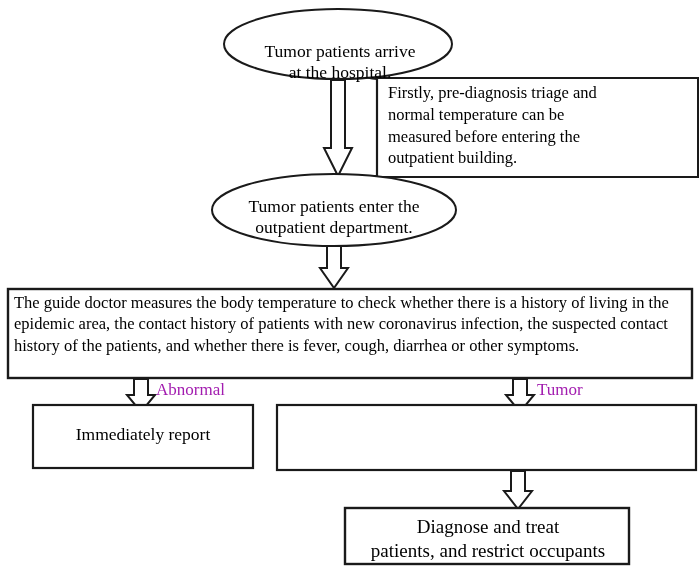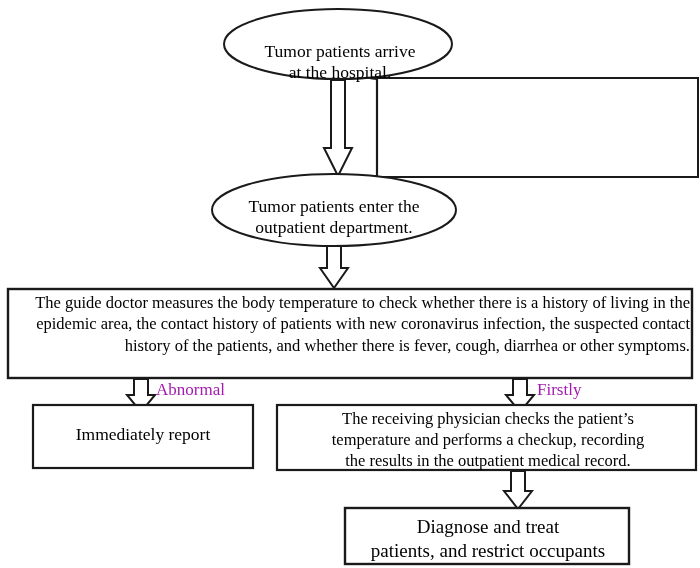--- a/index.html
+++ b/index.html
@@ -27,21 +27,21 @@
     text-align: center;
     line-height: 1.18;
     color: #000;
     white-space: pre-line;
   }
   .t-ellipse1 { left: 232px; top: 24px; width: 216px; font-size: 17.5px; margin-top: 17px; }
   .t-ellipse2 { left: 212px; top: 188px; width: 244px; font-size: 17.5px; margin-top: 8px; }
   .t-callout  { left: 388px; top: 82px;  width: 300px; font-size: 16.5px;
                 text-align: left; line-height: 1.32; }
   .t-main     { left: 14px;  top: 292px; width: 676px; font-size: 16.5px;
-                text-align: right; line-height: 1.30; }
+                text-align: left; line-height: 1.30; }
   .t-report   { left: 38px;  top: 424px; width: 210px; font-size: 17.5px; }
   .t-physician{ left: 284px; top: 408px; width: 408px; font-size: 16.5px;
                 line-height: 1.28; }
   .t-diagnose { left: 350px; top: 515px; width: 276px; font-size: 19px;
                 line-height: 1.26; }
   .branch-label {
     position: absolute;
     font-size: 17px;
     color: #a21caf;
     white-space: nowrap;
@@ -131,32 +131,33 @@
                L 511 491 Z" fill="#ffffff" stroke="#1a1a1a" stroke-width="2"></path>
     </g>
 
     <rect x="345" y="508" width="284" height="56" fill="#ffffff" stroke="#1a1a1a" stroke-width="2.4"></rect>
 
   </svg>
 
   <div class="node-text t-ellipse1">Tumor patients arrive
 at the hospital.</div>
 
+  <div class="node-text t-callout">Firstly, pre-diagnosis triage and
+normal temperature can be
+measured before entering the
+outpatient building.</div>
 
   <div class="node-text t-ellipse2">Tumor patients enter the
 outpatient department.</div>
 
   <div class="node-text t-main">The guide doctor measures the body temperature to check whether there is a history of living in the epidemic area, the contact history of patients with new coronavirus infection, the suspected contact history of the patients, and whether there is fever, cough, diarrhea or other symptoms.</div>
 
   <div class="branch-label lbl-abnormal">Abnormal</div>
 
-  <div class="branch-label lbl-normal">Firstly</div>
+  <div class="branch-label lbl-normal">Tumor</div>
 
   <div class="node-text t-report">Immediately report</div>
 
-  <div class="node-text t-physician">The receiving physician checks the patient’s
-temperature and performs a checkup, recording
-the results in the outpatient medical record.</div>
 
   <div class="node-text t-diagnose">Diagnose and treat
 patients, and restrict occupants</div>
 
 </div>
 
 </body></html>

